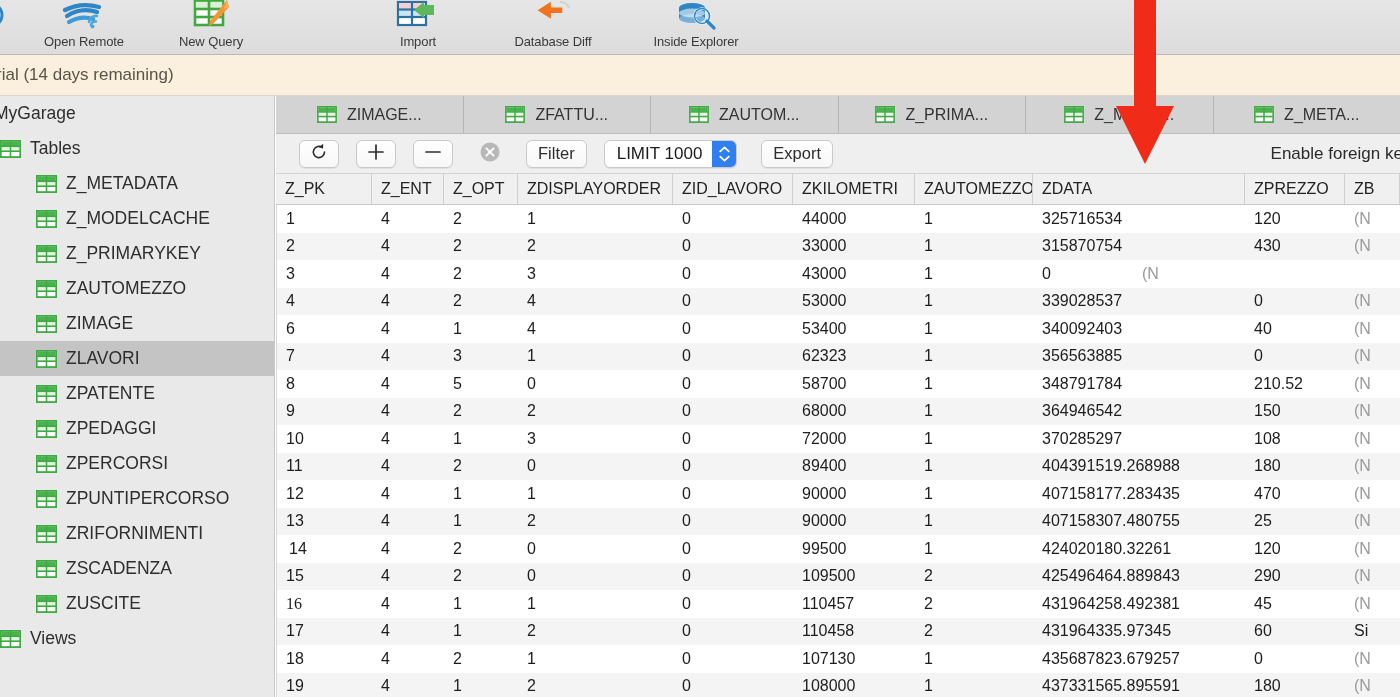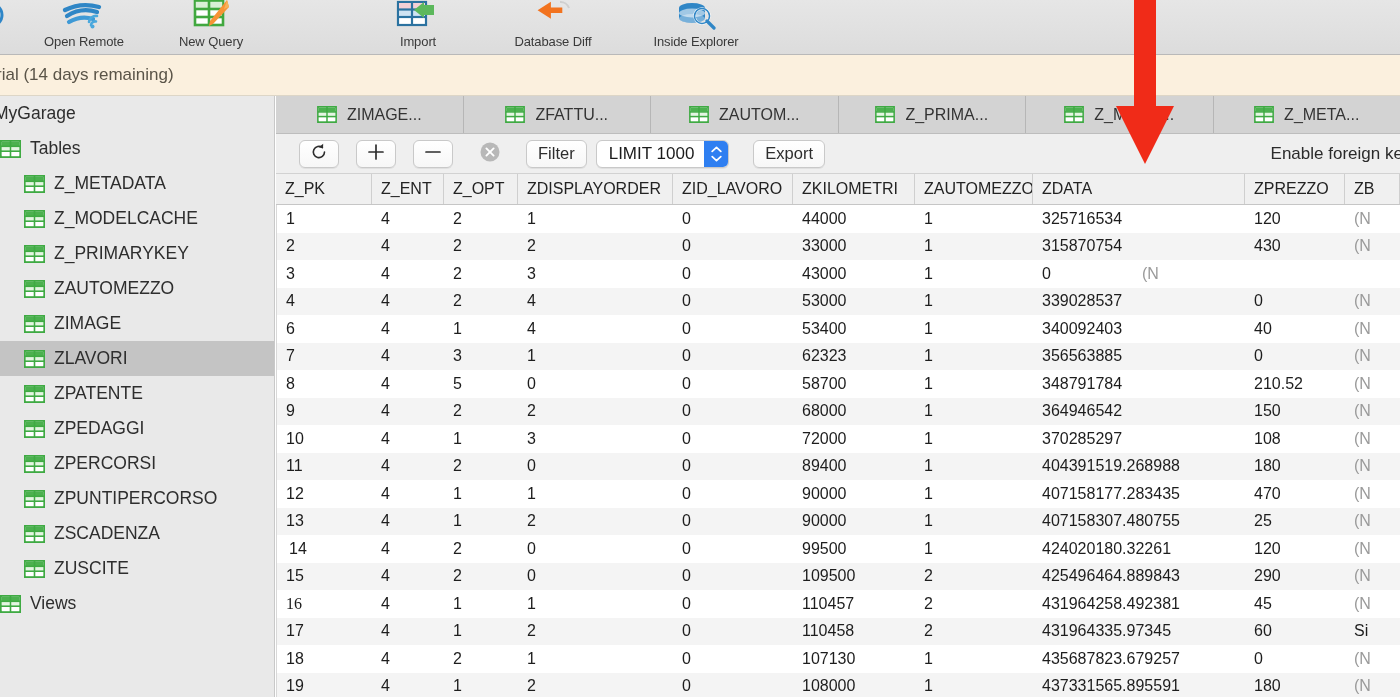--- a/index.html
+++ b/index.html
@@ -48,21 +48,21 @@
     background: #e9e9e9;
     border-right: 1px solid #c8c8c8;
     overflow: hidden;
   }
   .sb-row {
     height: 35px; display: flex; align-items: center;
     font-size: 17.5px; color: #2e2e2e; white-space: nowrap;
   }
   .sb-row.lvl0 { padding-left: 0px; margin-left: -6px; }
   .sb-row.lvl1 { padding-left: 0px; }
-  .sb-row.lvl2 { padding-left: 24px; }
+  .sb-row.lvl2 { padding-left: 36px; }
   .sb-row.selected { background: #c4c4c4; }
   .sb-icon { flex: 0 0 auto; margin-right: 9px; display: flex; align-items: center; }
   .sb-label { overflow: hidden; text-overflow: ellipsis; }
 
   
   .main {
     position: absolute; top: 96px; left: 276px; width: 1124px; height: 601px;
     background: #ffffff;
   }
 
@@ -439,20 +439,36 @@
               <rect x="1.8" y="1.8" width="17.4" height="4.2" fill="#4cb14f"></rect>
               <rect x="1.8" y="6.6" width="7.8" height="4.2" fill="#e4f5e2"></rect>
               <rect x="11.4" y="6.6" width="7.8" height="4.2" fill="#e4f5e2"></rect>
               <rect x="1.8" y="11.4" width="7.8" height="4.2" fill="#ffffff"></rect>
               <rect x="11.4" y="11.4" width="7.8" height="4.2" fill="#ffffff"></rect>
               <line x1="10.5" y1="0.9" x2="10.5" y2="17.1" stroke="#3faa43" stroke-width="1.6"></line>
               <line x1="0.9" y1="6.3" x2="20.1" y2="6.3" stroke="#3faa43" stroke-width="1.6"></line>
               <line x1="0.9" y1="11.2" x2="20.1" y2="11.2" stroke="#3faa43" stroke-width="1.6"></line>
             </svg>
           </span>
+          <span class="sb-label">ZRIFORNIMENTI</span>
+        </div>
+        <div class="sb-row lvl2">
+          <span class="sb-icon">
+            <svg width="21" height="18" viewBox="0 0 21 18">
+              <rect x="0.9" y="0.9" width="19.2" height="16.2" fill="#ffffff" stroke="#3faa43" stroke-width="1.8"></rect>
+              <rect x="1.8" y="1.8" width="17.4" height="4.2" fill="#4cb14f"></rect>
+              <rect x="1.8" y="6.6" width="7.8" height="4.2" fill="#e4f5e2"></rect>
+              <rect x="11.4" y="6.6" width="7.8" height="4.2" fill="#e4f5e2"></rect>
+              <rect x="1.8" y="11.4" width="7.8" height="4.2" fill="#ffffff"></rect>
+              <rect x="11.4" y="11.4" width="7.8" height="4.2" fill="#ffffff"></rect>
+              <line x1="10.5" y1="0.9" x2="10.5" y2="17.1" stroke="#3faa43" stroke-width="1.6"></line>
+              <line x1="0.9" y1="6.3" x2="20.1" y2="6.3" stroke="#3faa43" stroke-width="1.6"></line>
+              <line x1="0.9" y1="11.2" x2="20.1" y2="11.2" stroke="#3faa43" stroke-width="1.6"></line>
+            </svg>
+          </span>
           <span class="sb-label">ZSCADENZA</span>
         </div>
         <div class="sb-row lvl2">
           <span class="sb-icon">
             <svg width="21" height="18" viewBox="0 0 21 18">
               <rect x="0.9" y="0.9" width="19.2" height="16.2" fill="#ffffff" stroke="#3faa43" stroke-width="1.8"></rect>
               <rect x="1.8" y="1.8" width="17.4" height="4.2" fill="#4cb14f"></rect>
               <rect x="1.8" y="6.6" width="7.8" height="4.2" fill="#e4f5e2"></rect>
               <rect x="11.4" y="6.6" width="7.8" height="4.2" fill="#e4f5e2"></rect>
               <rect x="1.8" y="11.4" width="7.8" height="4.2" fill="#ffffff"></rect>
@@ -619,21 +635,21 @@
             <line x1="7.4" y1="7.4" x2="14.6" y2="14.6" stroke="#ffffff" stroke-width="1.9" stroke-linecap="round"></line>
             <line x1="14.6" y1="7.4" x2="7.4" y2="14.6" stroke="#ffffff" stroke-width="1.9" stroke-linecap="round"></line>
           </svg>
         </span>
       </div>
 
       <div class="btn txt" style="margin-left:16px;">
         <span>Filter</span>
       </div>
 
-      <div class="limitbox" style="margin-left:9px;">
+      <div class="limitbox" style="margin-left:17px;">
         <span class="limit-val">LIMIT 1000</span>
         <span class="stepper">
           <svg width="11" height="7" viewBox="0 0 11 7">
             <path d="M1.2 5.4 L5.5 1.3 L9.8 5.4" fill="none" stroke="#ffffff" stroke-width="1.7" stroke-linecap="round" stroke-linejoin="round"></path>
           </svg>
           <svg width="11" height="7" viewBox="0 0 11 7">
             <path d="M1.2 1.6 L5.5 5.7 L9.8 1.6" fill="none" stroke="#ffffff" stroke-width="1.7" stroke-linecap="round" stroke-linejoin="round"></path>
           </svg>
         </span>
       </div>

